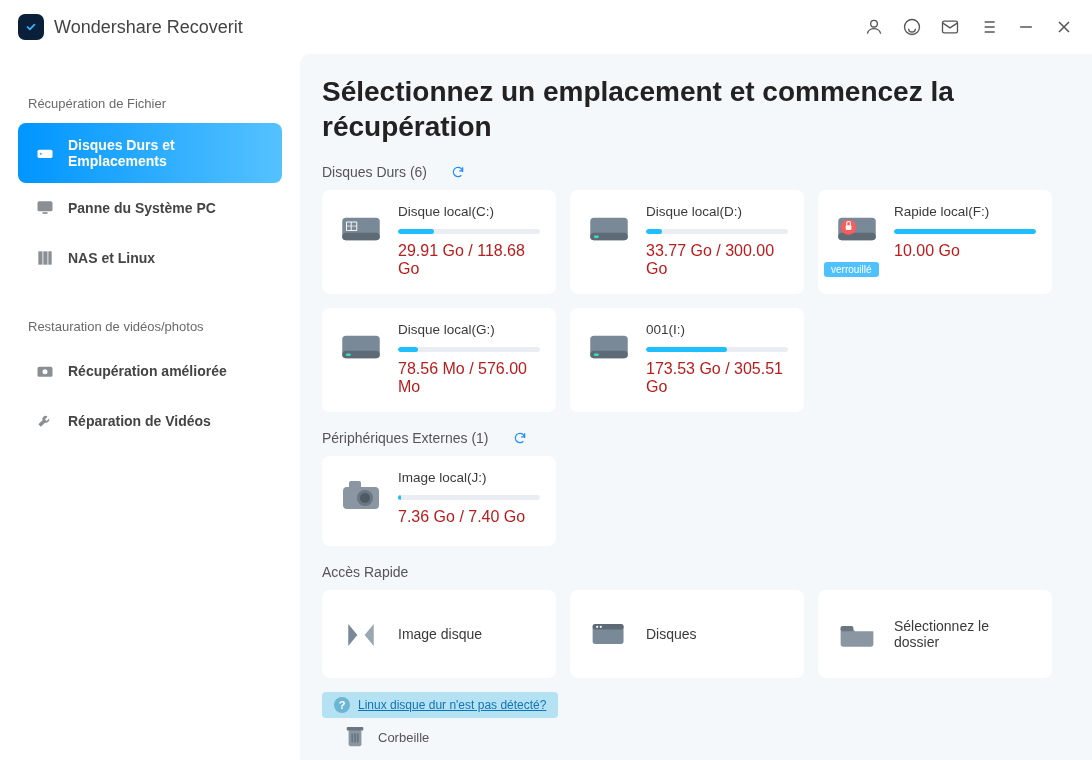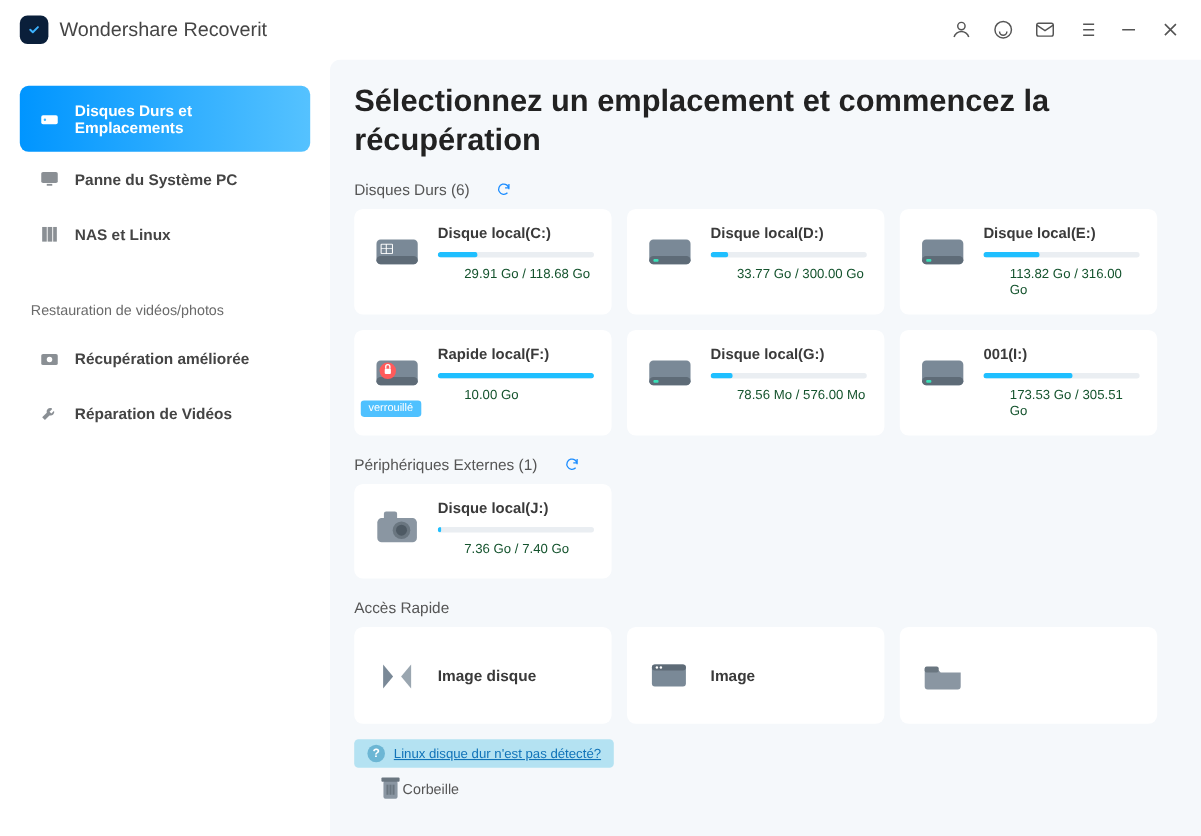--- a/index.html
+++ b/index.html
@@ -26,34 +26,34 @@
 .main-inner { padding: 0 12px 0 22px; }
 .page-title { font-size: 28px; font-weight: 700; color: #222; margin: 4px 0 20px 0; line-height: 1.25; }
 
 .cat-header { display: flex; align-items: center; gap: 24px; font-size: 14px; color: #555; margin: 18px 0 10px 0; }
 .refresh-icon { width: 14px; height: 14px; color: #1a8cff; cursor: pointer; }
 
 .grid { display: grid; grid-template-columns: repeat(3, 1fr); gap: 14px; }
 .card { background: #fff; border-radius: 8px; padding: 14px 16px 16px 16px; display: flex; gap: 14px; cursor: pointer; position: relative; }
 .card-icon { width: 46px; height: 46px; display: flex; align-items: center; justify-content: center; flex-shrink: 0; margin-top: 2px; }
 .card-body { flex: 1; min-width: 0; }
-.card-title { font-size: 13.5px; color: #3a3a3a; font-weight: 700; margin-bottom: 10px; }
+.card-title { font-size: 13.5px; color: #3a3a3a; font-weight: 400; margin-bottom: 10px; }
 .card-bar { height: 5px; background: #eaeef2; border-radius: 3px; overflow: hidden; margin-bottom: 8px; }
 .card-bar-fill { height: 100%; background: #1fbfff; border-radius: 3px; }
-.card-size { font-size: 12px; color: #14532d; margin-left: 24px; }
+.card-size { font-size: 16px; color: #b91c1c; }
 .badge { position: absolute; left: 6px; bottom: 17px; background: #4fc1ff; color: #fff; font-size: 10px; padding: 2px 7px; border-radius: 3px; }
 
 .card.simple { align-items: center; padding: 20px 16px; }
 .card.simple .card-title { margin-bottom: 0; font-size: 14px; }
 
 .help-banner { display: inline-flex; align-items: center; gap: 8px; background: #b4e2f2; color: #1173b8; font-size: 12px; padding: 5px 12px; border-radius: 4px; margin-top: 14px; }
 .help-banner .qmark { width: 16px; height: 16px; border-radius: 50%; background: #6cb6d4; color: #fff; display: flex; align-items: center; justify-content: center; font-size: 11px; font-weight: 700; }
 .help-banner span.txt { text-decoration: underline; }
 
-.trash-row { display: flex; align-items: center; margin-top: 6px; padding-left: 22px; }
+.trash-row { display: flex; align-items: center; gap: 12px; margin-top: 6px; padding-left: 22px; }
 .trash-row .tlabel { font-size: 13px; color: #555; }
 
 
 .drive { width: 42px; height: 30px; }
 </style>
 </head>
 <body>
 
 <div class="header">
   <div class="logo">
@@ -95,20 +95,21 @@
         <svg viewBox="0 0 24 24" width="20" height="20" stroke="currentColor" stroke-width="1.8">
           <path d="M6 6l12 12M18 6L6 18"></path>
         </svg>
       </div>
   </div>
 </div>
 
 <div class="body">
 
   <div class="sidebar">
+    <div class="section-label">Récupération de Fichier</div>
 
     <div class="nav-item active">
       <div class="nav-icon">
         <svg viewBox="0 0 24 24" fill="#fff">
             <rect x="3" y="8" width="18" height="10" rx="2"></rect>
             <circle cx="7" cy="13" r="1.3" fill="#3cb4ff"></circle>
           </svg>
       </div>
       <span>Disques Durs et Emplacements</span>
     </div>
@@ -201,36 +202,20 @@
           </div>
           <div class="card-body">
             <div class="card-title">Disque local(D:)</div>
             <div class="card-bar">
                 <div class="card-bar-fill" style="width:11%"></div>
               </div>
             <div class="card-size">33.77 Go / 300.00 Go</div>
           </div>
         </div>
 
-        <div class="card">
-          <div class="card-icon">
-            <svg class="drive" viewBox="0 0 44 32">
-                <rect x="2" y="4" width="40" height="24" rx="4" fill="#7a8997"></rect>
-                <rect x="2" y="20" width="40" height="8" rx="4" fill="#5e6b77"></rect>
-                <rect x="6" y="23" width="5" height="2.5" rx="1" fill="#3ae0b8"></rect>
-              </svg>
-          </div>
-          <div class="card-body">
-            <div class="card-title">Disque local(E:)</div>
-            <div class="card-bar">
-                <div class="card-bar-fill" style="width:36%"></div>
-              </div>
-            <div class="card-size">113.82 Go / 316.00 Go</div>
-          </div>
-        </div>
 
         <div class="card">
           <div class="card-icon">
             <svg class="drive" viewBox="0 0 44 32">
                 <rect x="2" y="4" width="40" height="24" rx="4" fill="#7a8997"></rect>
                 <rect x="2" y="20" width="40" height="8" rx="4" fill="#5e6b77"></rect>
                 <circle cx="13" cy="14" r="8" fill="#ff5b5b"></circle>
                 <rect x="10" y="12" width="6" height="5" rx="1" fill="#fff"></rect>
                 <path d="M11 12v-2a2 2 0 014 0v2" stroke="#fff" stroke-width="1.3" fill="none"></path>
               </svg>
@@ -291,21 +276,21 @@
         <div class="card" style="padding-bottom:20px;">
           <div class="card-icon">
             <svg viewBox="0 0 44 36" width="44" height="36">
                 <rect x="4" y="10" width="36" height="22" rx="4" fill="#8a96a2"></rect>
                 <rect x="10" y="4" width="12" height="8" rx="2" fill="#8a96a2"></rect>
                 <circle cx="26" cy="21" r="8" fill="#6a7680"></circle>
                 <circle cx="26" cy="21" r="5" fill="#4e5a64"></circle>
               </svg>
           </div>
           <div class="card-body">
-            <div class="card-title">Disque local(J:)</div>
+            <div class="card-title">Image local(J:)</div>
             <div class="card-bar">
                 <div class="card-bar-fill" style="width:2%"></div>
               </div>
             <div class="card-size">7.36 Go / 7.40 Go</div>
           </div>
         </div>
       </div>
 
       
       <div class="cat-header">
@@ -323,29 +308,30 @@
         </div>
         <div class="card simple">
           <div class="card-icon">
             <svg viewBox="0 0 44 36" width="40" height="36">
                 <rect x="4" y="6" width="34" height="22" rx="3" fill="#7a8997"></rect>
                 <rect x="4" y="6" width="34" height="6" rx="3" fill="#5e6b77"></rect>
                 <circle cx="9" cy="9" r="1.2" fill="#fff"></circle>
                 <circle cx="13" cy="9" r="1.2" fill="#fff"></circle>
               </svg>
           </div>
-          <div class="card-title">Image</div>
+          <div class="card-title">Disques</div>
         </div>
         <div class="card simple">
           <div class="card-icon">
             <svg viewBox="0 0 44 36" width="40" height="36">
                 <path d="M4 10h12l4 4h20v14a3 3 0 01-3 3H7a3 3 0 01-3-3V10z" fill="#8a96a2"></path>
                 <rect x="4" y="8" width="14" height="6" rx="2" fill="#6a7680"></rect>
               </svg>
           </div>
+          <div class="card-title">Sélectionnez le dossier</div>
         </div>
       </div>
 
       <div class="help-banner">
         <div class="qmark">?</div>
         <span class="txt">Linux disque dur n'est pas détecté?</span>
       </div>
 
       <div class="trash-row">
         <svg viewBox="0 0 24 28" width="22" height="26">

